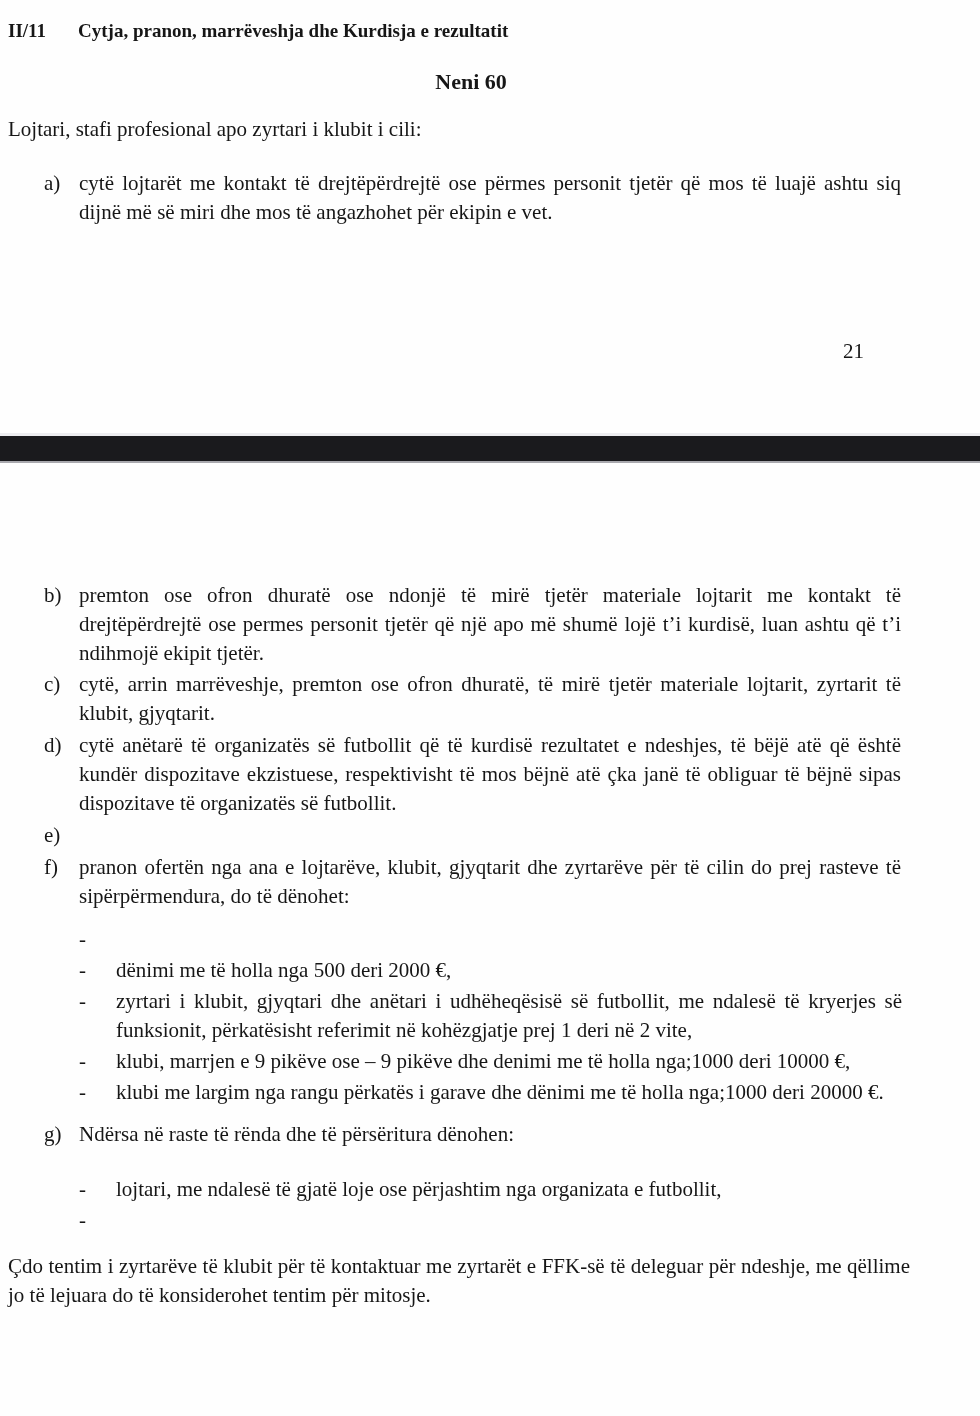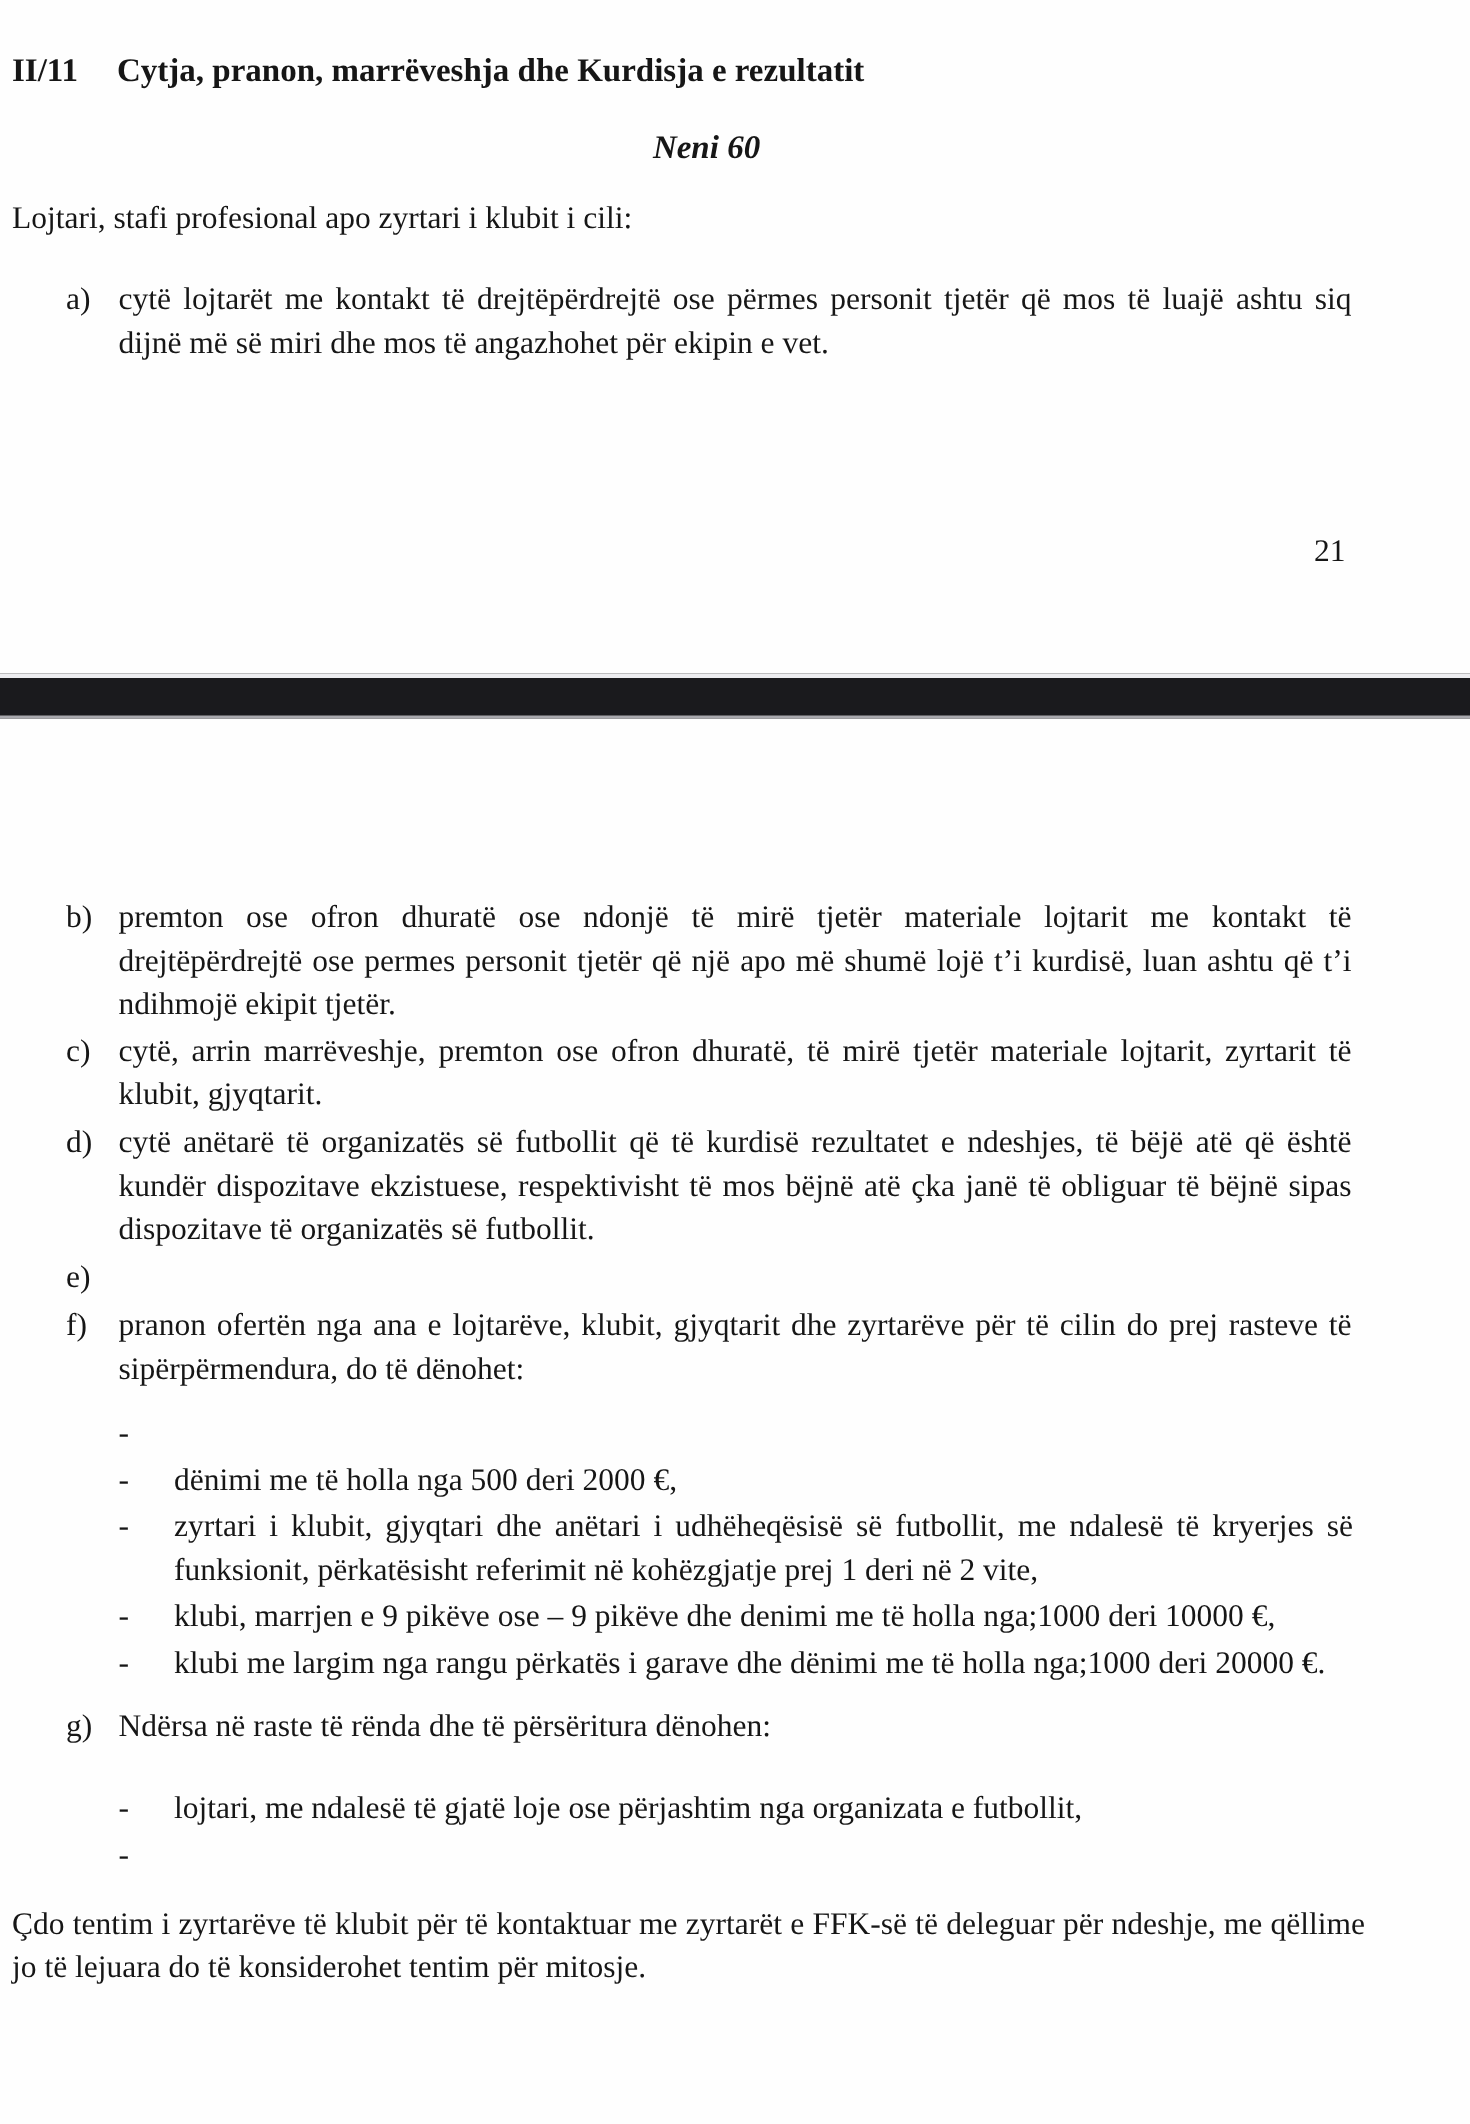--- a/index.html
+++ b/index.html
@@ -17,36 +17,35 @@
     width: 980px;
     height: 1416px;
     background: #fefefe;
     font-family: "Liberation Serif", "DejaVu Serif", serif;
     font-size: 21px;
     line-height: 29px;
     color: #161616;
   }
   .header-row {
     display: flex;
-    padding-top: 32px;
+    padding-top: 16px;
     margin-left: 8px;
     font-weight: bold;
-    font-size: 22px;
+    font-size: 19px;
     line-height: 30px;
   }
   .section-code { flex: none; width: 70px; }
   .section-title { flex: none; }
   .article-heading {
     margin-top: 21px;
     width: 942px;
     text-align: center;
     font-weight: bold;
     font-size: 22px;
     line-height: 30px;
-    font-style: italic;
   }
   .intro {
     margin: 18px 70px 0 8px;
     text-align: justify;
   }
   .item {
     display: flex;
     margin-left: 44px;
   }
   .item-label { flex: none; width: 35px; }
@@ -54,21 +53,21 @@
   .item-a { margin-top: 25px; }
   .item-b { margin-top: 118px; }
   .item-c { margin-top: 2px; }
   .item-d { margin-top: 3px; }
   .item-e { margin-top: 3px; }
   .item-f { margin-top: 3px; }
   .item-g { margin-top: 13px; }
   .pageno-row {
     margin-top: 110px;
     text-align: right;
-    padding-right: 83px;
+    padding-right: 116px;
   }
   .redaction-bar {
     margin-top: 67px;
     width: 980px;
     height: 25px;
     background: #1a1a1d;
     border-top: 3px solid #ededf0;
     border-bottom: 2px solid #a9a9ae;
     box-sizing: content-box;
   }

